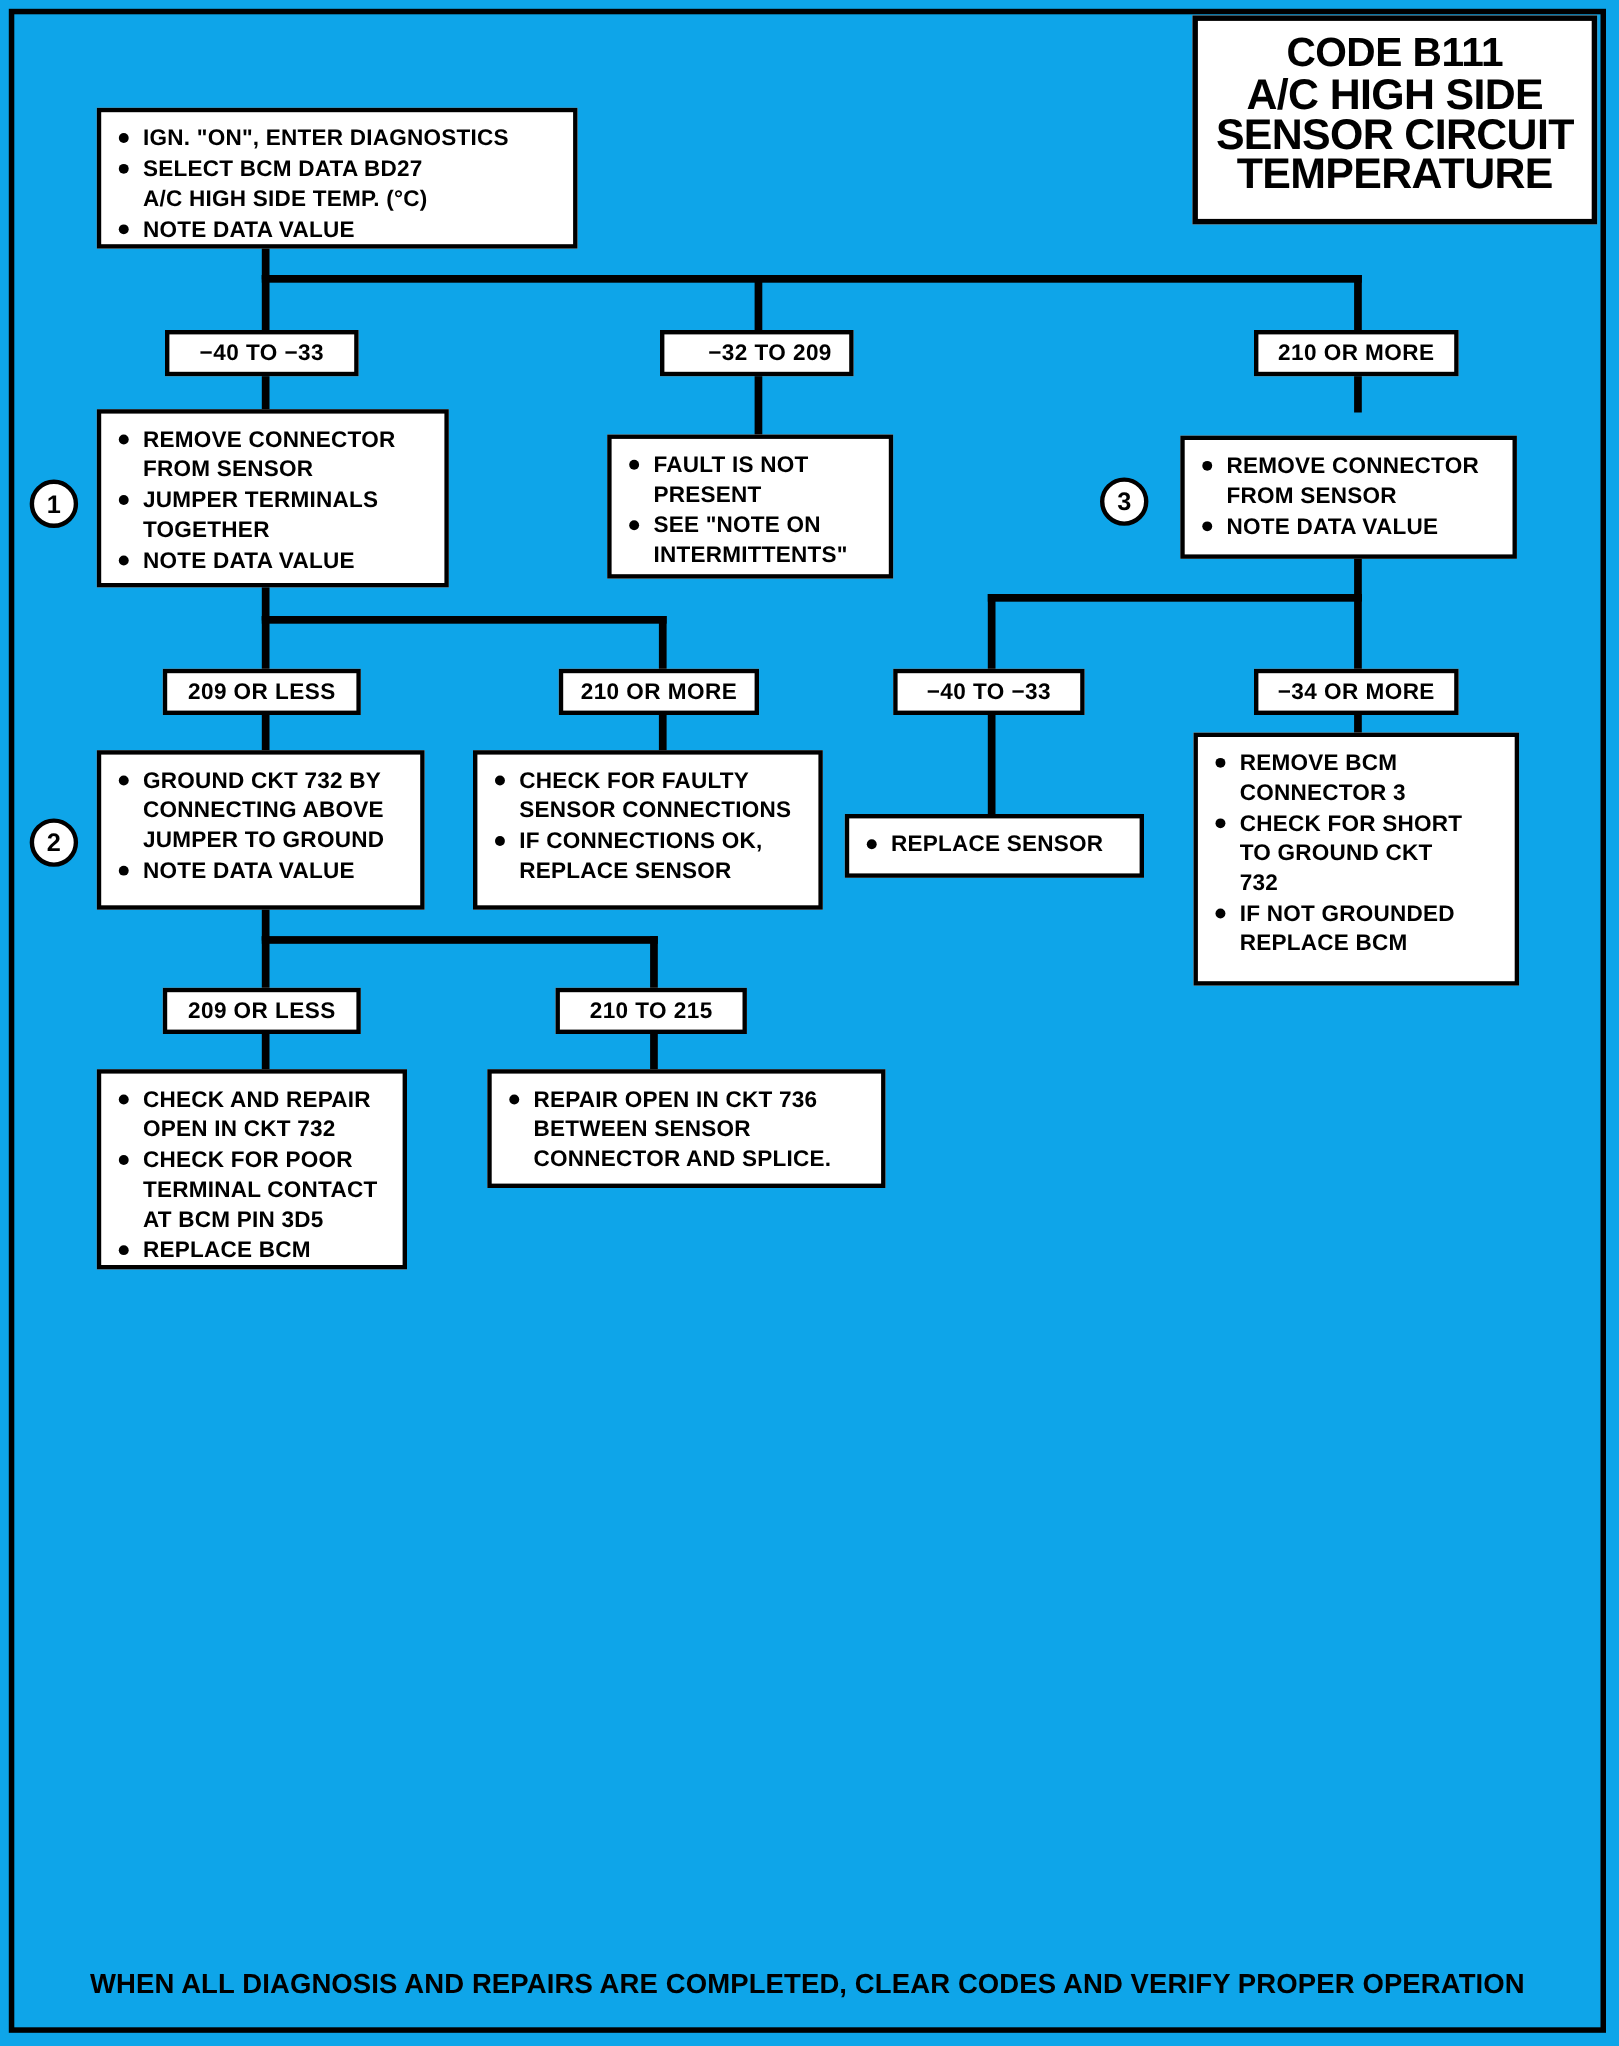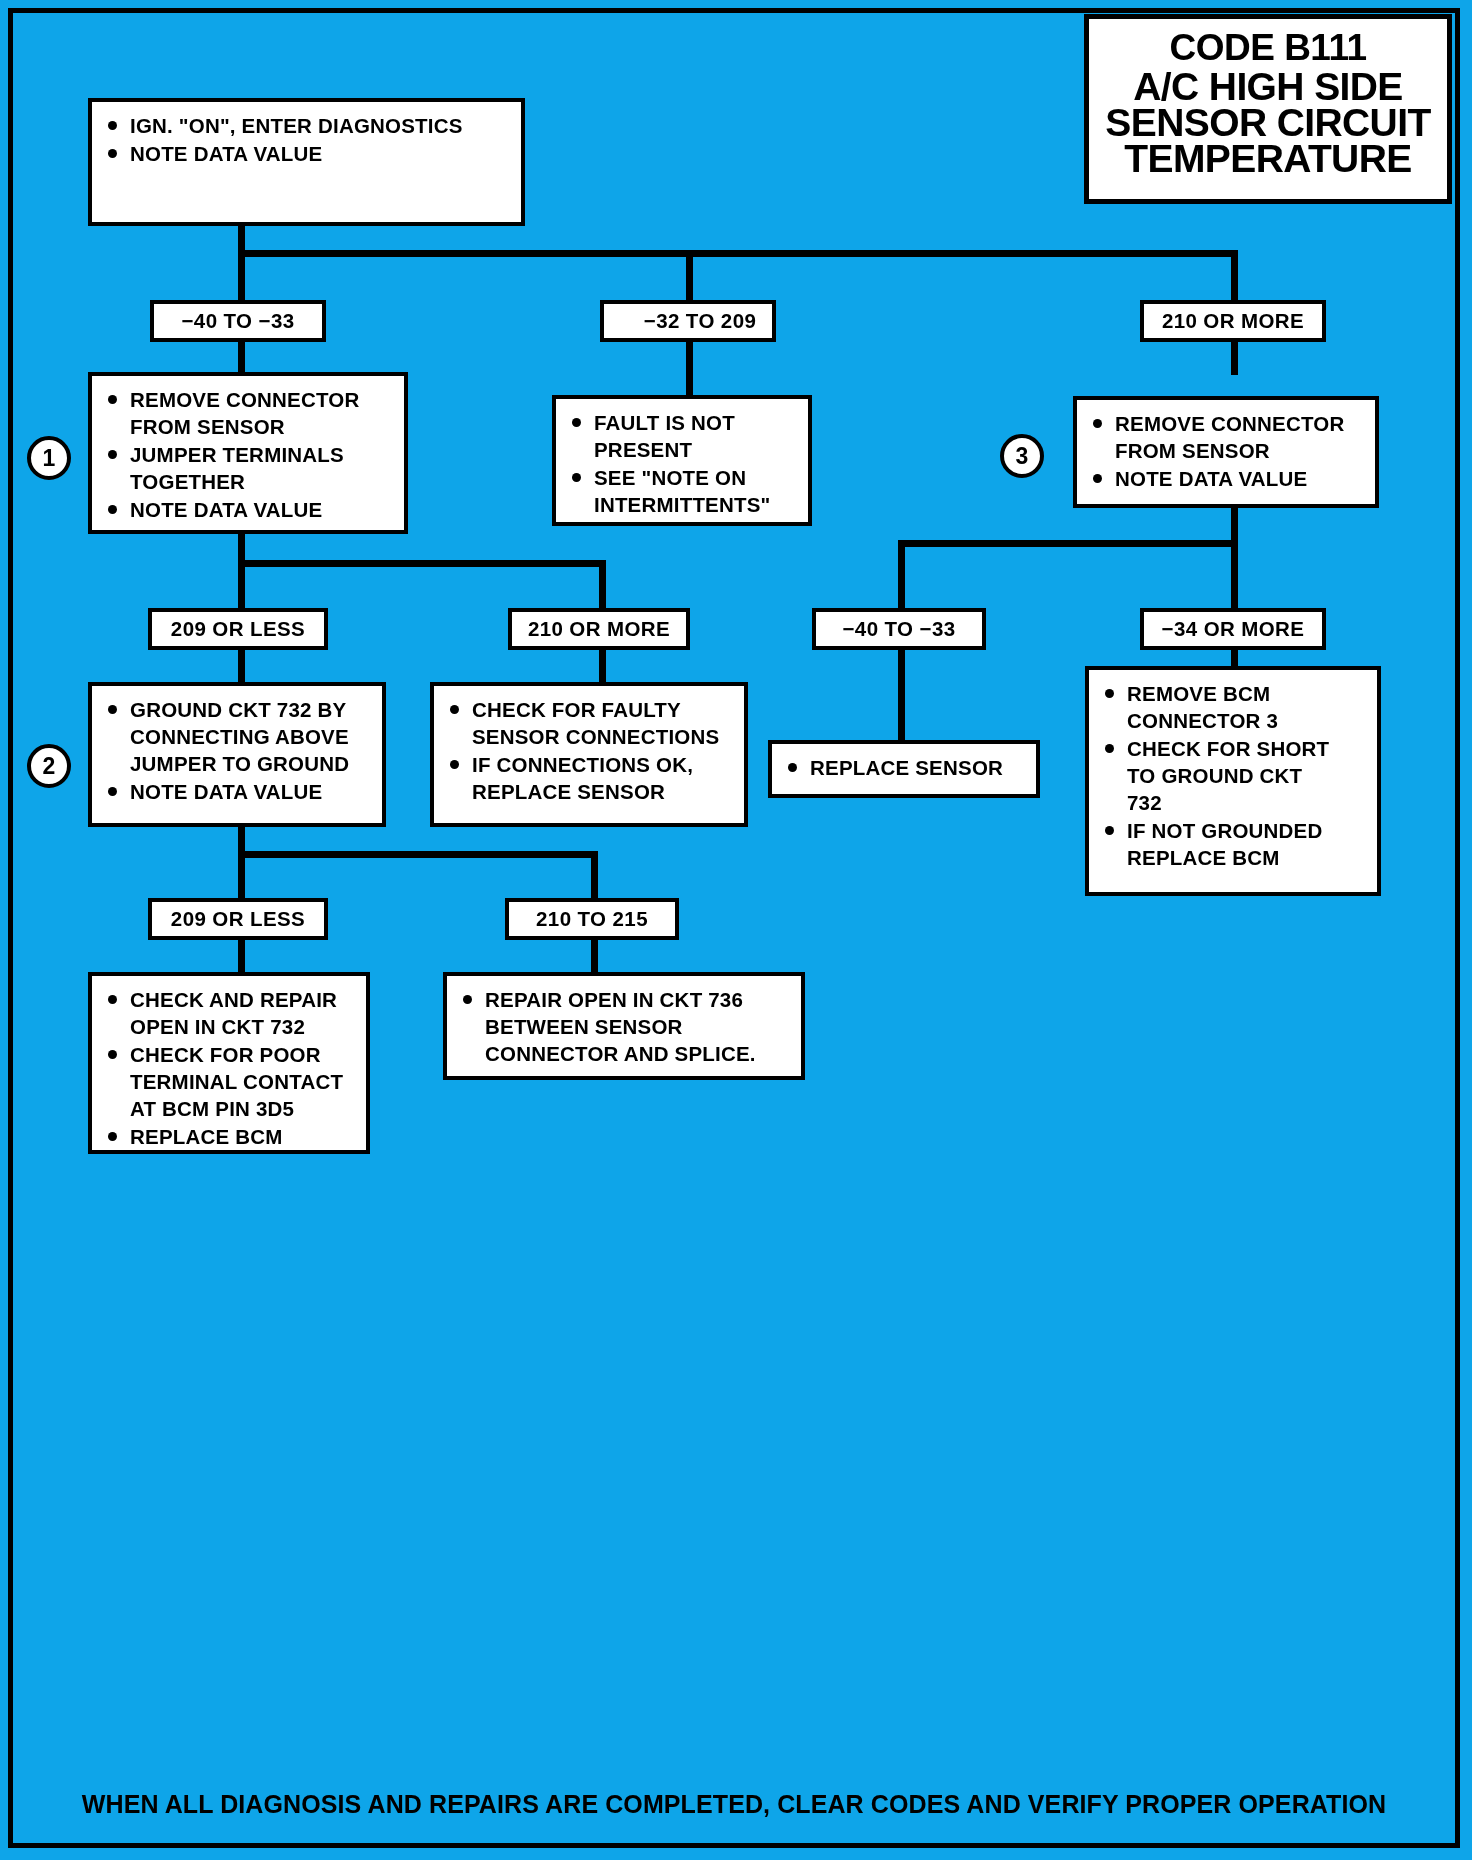--- a/index.html
+++ b/index.html
@@ -153,20 +153,22 @@
   <div class="title-block">
     <div class="title-code">CODE B111</div>
     <div class="title-line">A/C HIGH SIDE</div>
     <div class="title-line">SENSOR CIRCUIT</div>
     <div class="title-line">TEMPERATURE</div>
   </div>
 
   <div class="box" style="left:88px; top:98px; width:437px; height:128px;">
     <ul>
       <li>IGN. "ON", ENTER DIAGNOSTICS</li>
+      <li>SELECT BCM DATA BD27
+A/C HIGH SIDE TEMP. (°C)</li>
       <li>NOTE DATA VALUE</li>
     </ul>
   </div>
 
   <div class="line-v" style="left:238px; top:226px; height:28px;"></div>
   <div class="line-h" style="left:238px; top:250px; width:1000px;"></div>
   <div class="line-v" style="left:238px; top:250px; height:52px;"></div>
   <div class="line-v" style="left:686px; top:250px; height:52px;"></div>
   <div class="line-v" style="left:1231px; top:250px; height:52px;"></div>
 

